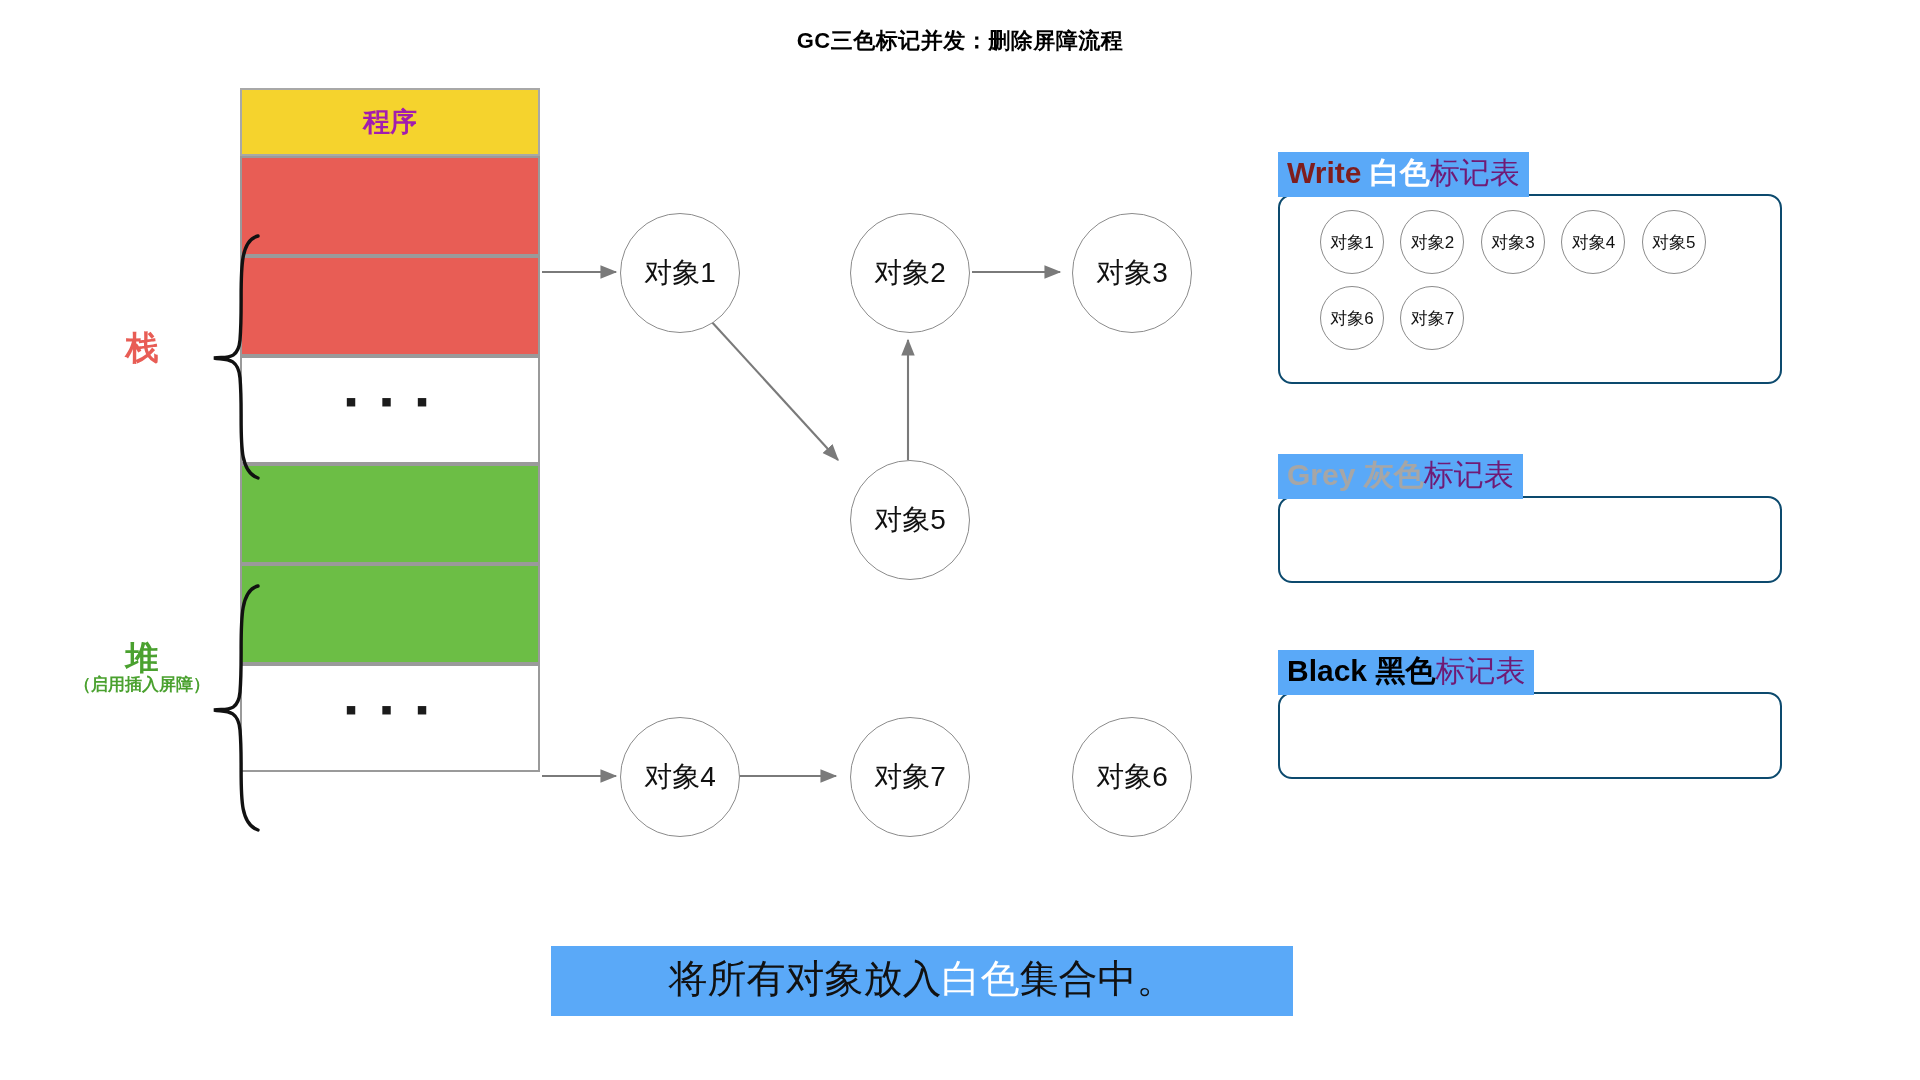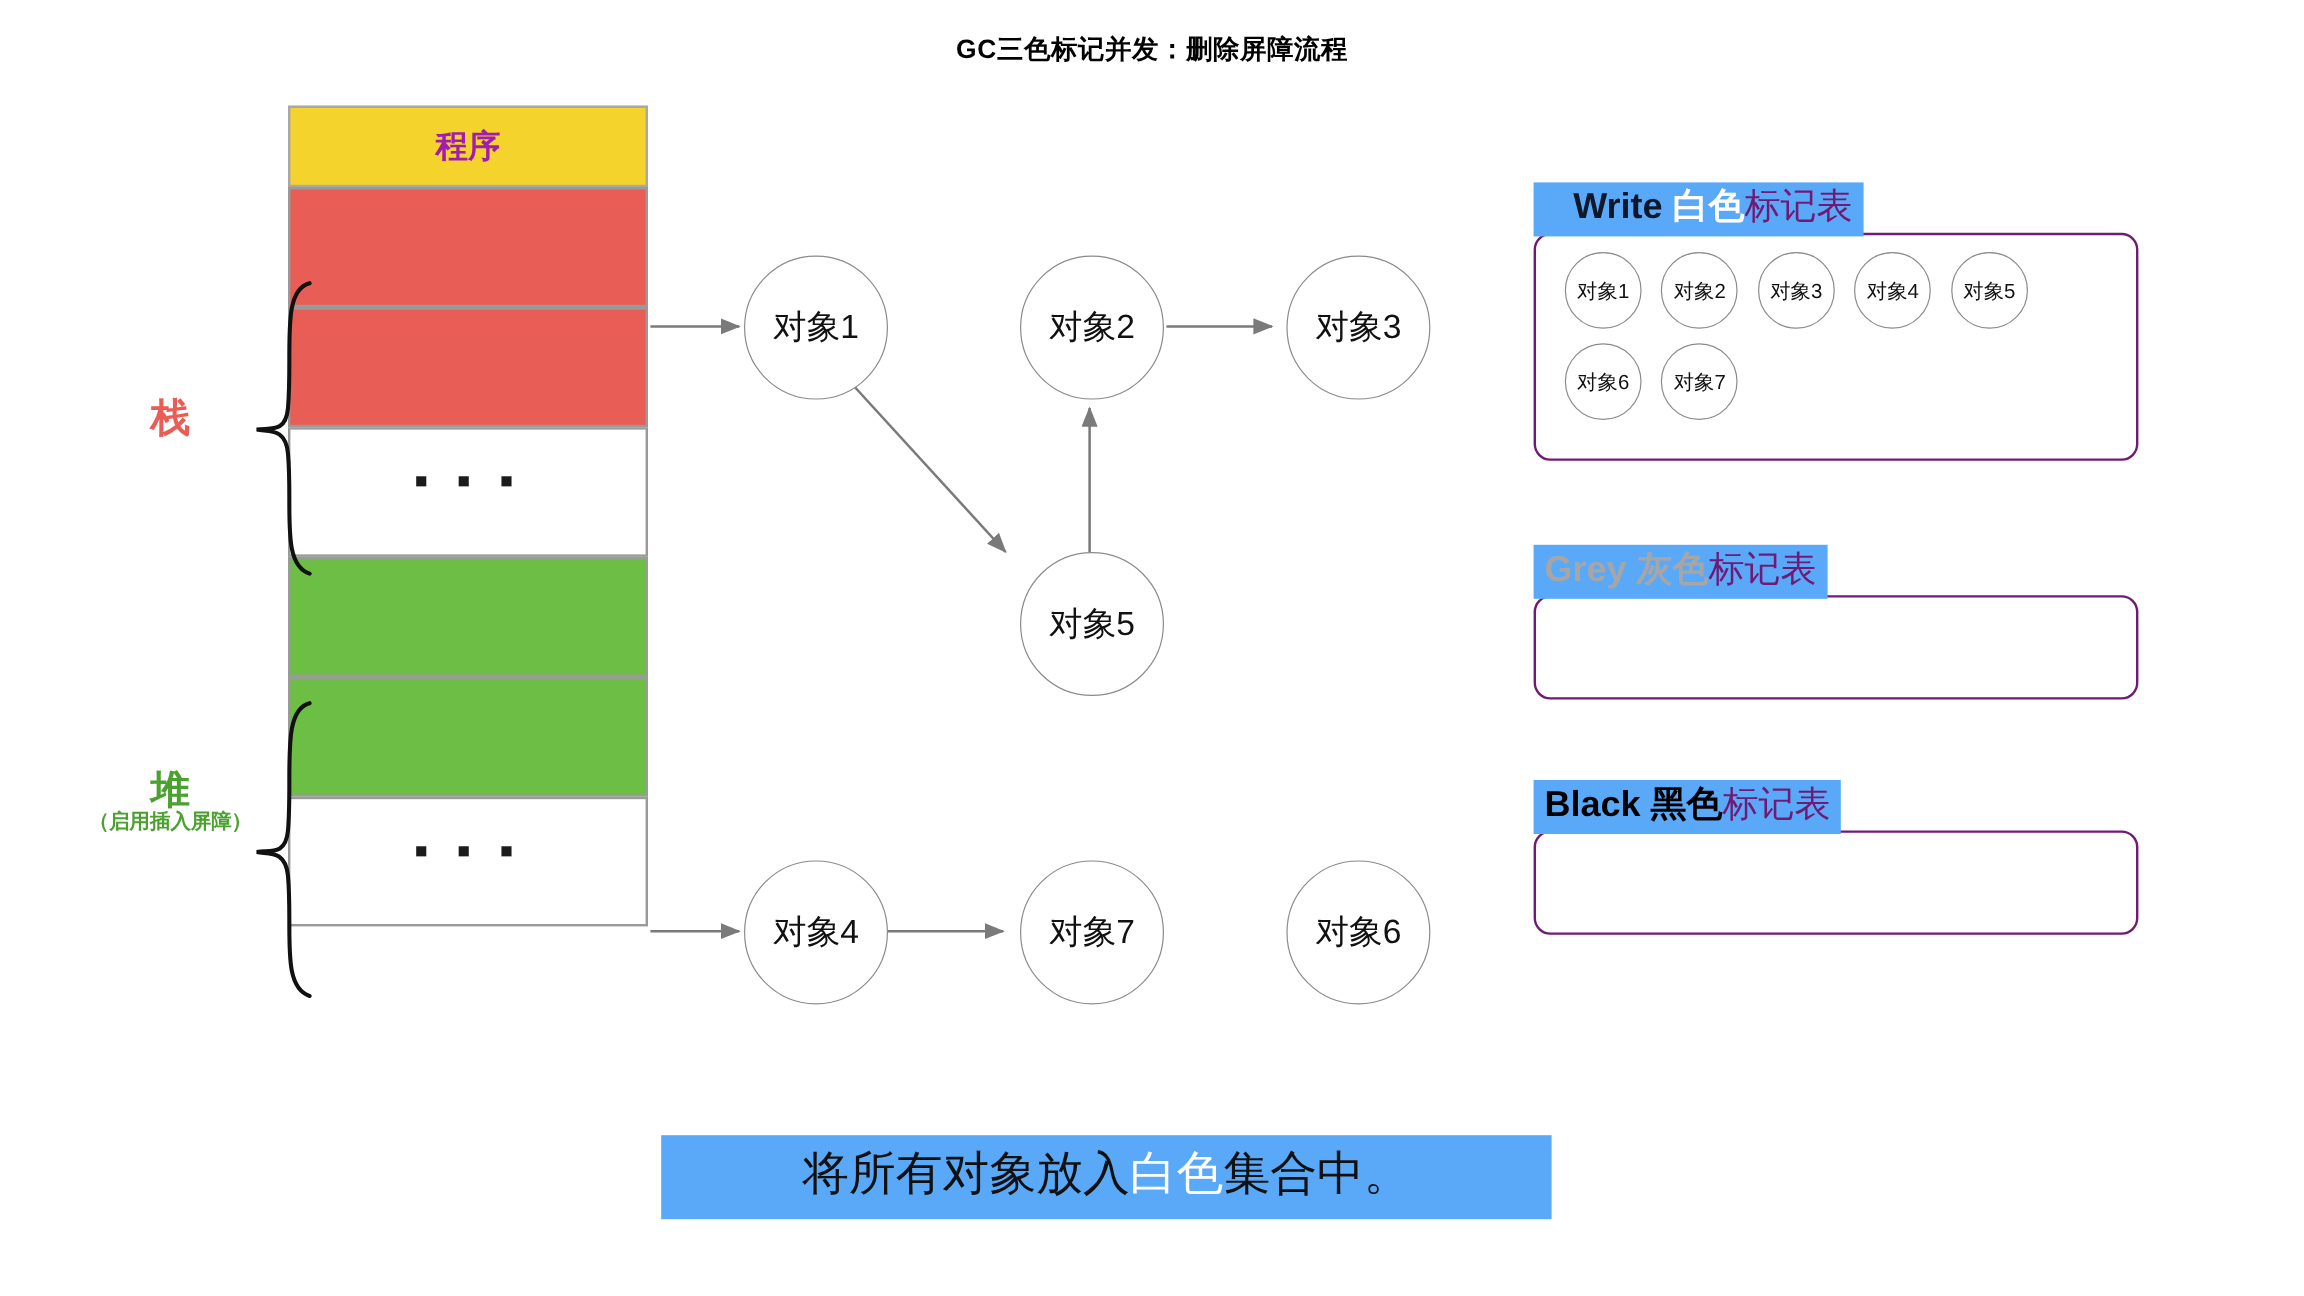--- a/index.html
+++ b/index.html
@@ -116,24 +116,24 @@
     font-weight: bold;
     white-space: nowrap;
     z-index: 3;
     line-height: 1.22;
   }
   .mt-header .cjk-tail { font-weight: normal; color: #701a75; }
   .mt-body {
     position: absolute;
     left: 0;
     box-sizing: border-box;
-    border: 2px solid #701a75;
+    border: 2px solid #0c4a6e;
     border-radius: 14px;
     background: #ffffff;
-    padding: 14px 0 0 24px;
+    padding: 14px 0 0 40px;
     z-index: 1;
   }
   .mt-chip {
     width: 62px;
     height: 62px;
     border-radius: 50%;
     border: 1.4px solid #8b8b8b;
     background: #ffffff;
     display: inline-flex;
     align-items: center;
@@ -145,21 +145,21 @@
     vertical-align: top;
   }
 
   #table-white  { left: 1278px; top: 152px; }
   #table-white  .mt-body { top: 42px; width: 504px; height: 190px; }
   #table-grey   { left: 1278px; top: 454px; }
   #table-grey   .mt-body { top: 42px; width: 504px; height: 87px; }
   #table-black  { left: 1278px; top: 650px; }
   #table-black  .mt-body { top: 42px; width: 504px; height: 87px; }
 
-  #table-white  .mt-header .latin { color: #0f172a; margin-left: 24px; }
+  #table-white  .mt-header .latin { color: #7f1d1d; }
   #table-white  .mt-header .cjk-mid { color: #ffffff; }
   #table-grey   .mt-header .latin { color: #a6a6a6; }
   #table-grey   .mt-header .cjk-mid { color: #a6a6a6; }
   #table-black  .mt-header .latin { color: #000000; }
   #table-black  .mt-header .cjk-mid { color: #000000; }
 
   
   #caption {
     position: absolute;
     left: 551px;

